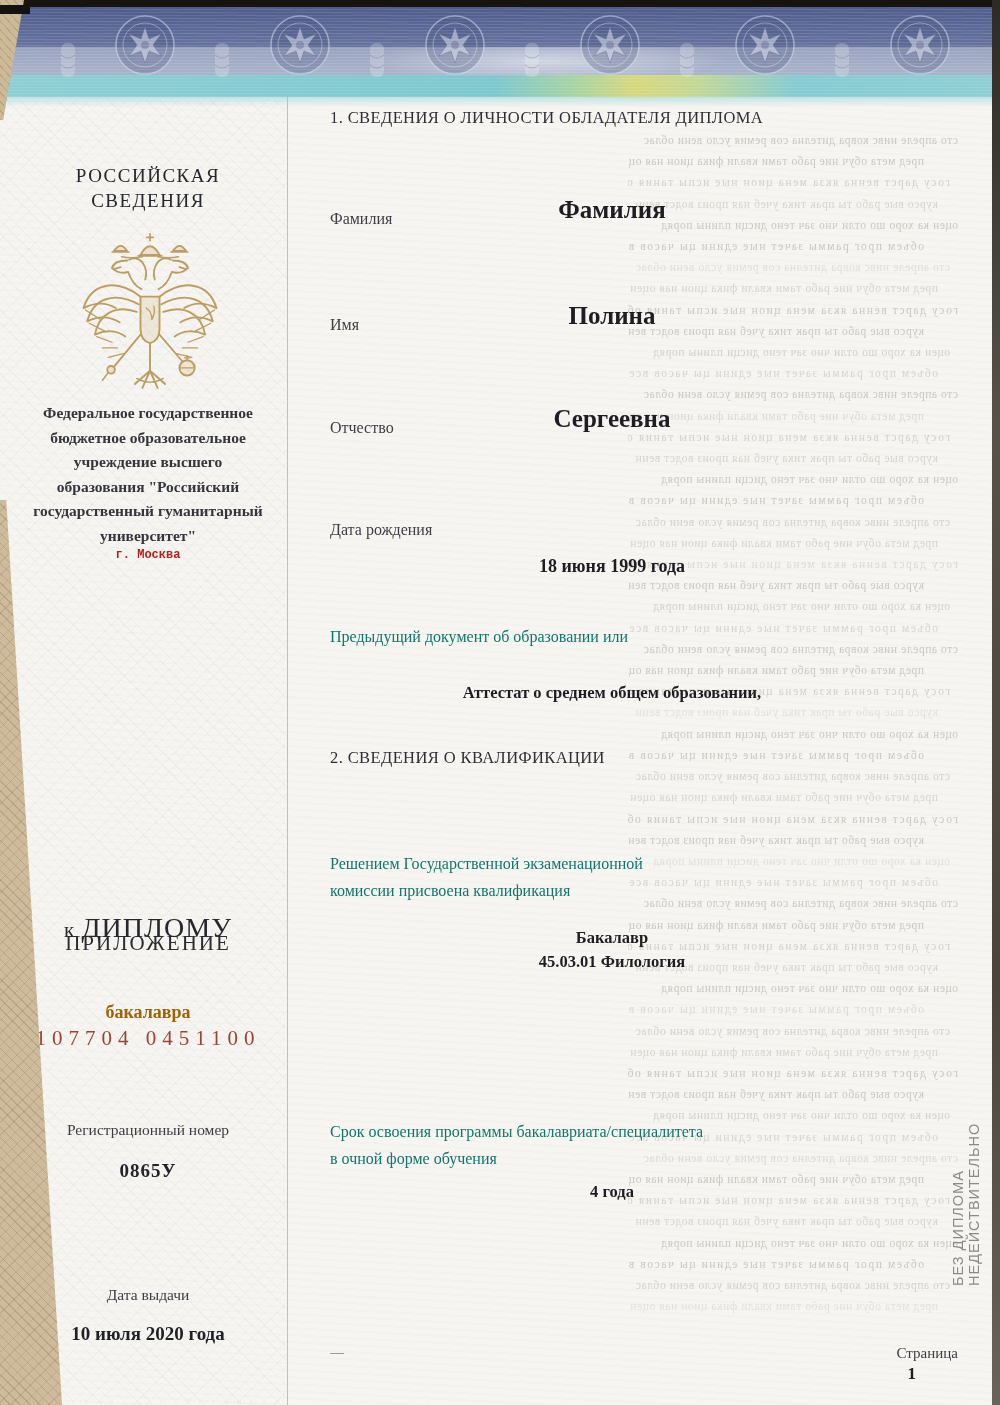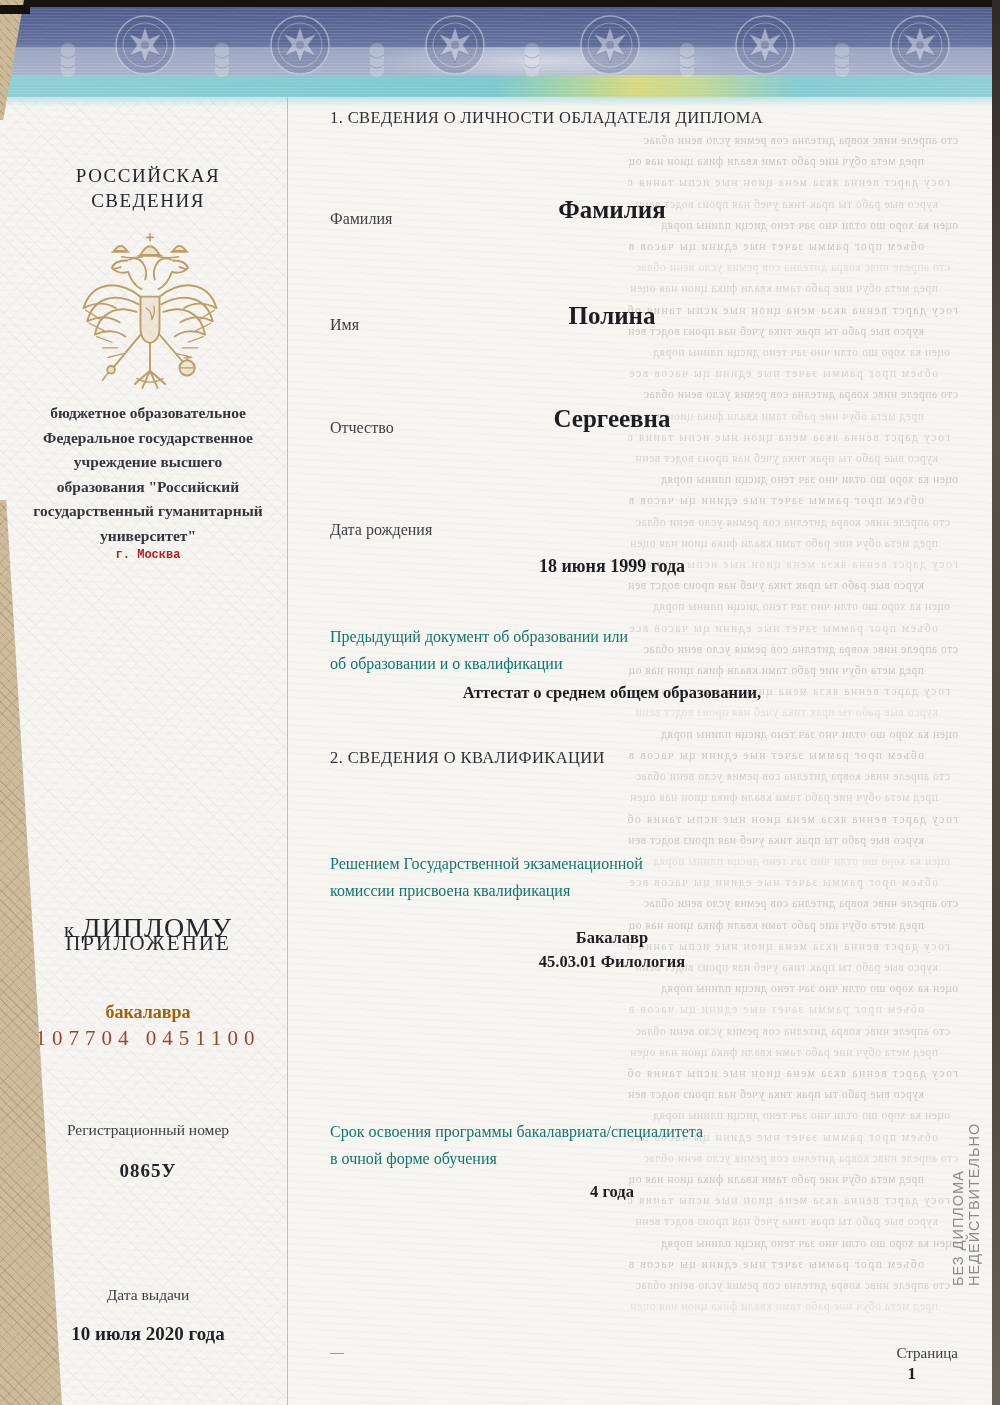--- a/index.html
+++ b/index.html
@@ -226,22 +226,22 @@
     <path d="M70 112 L42 146"></path>
     <circle cx="39" cy="149" r="4" fill="rgba(217,192,142,.35)"></circle>
     <path d="M36 152 l-6 8" stroke-width="1.6"></path>
 
     <path d="M90 112 L114 140"></path>
     <circle cx="119" cy="147" r="8" fill="rgba(217,192,142,.3)"></circle>
     <path d="M119 139 v-5 M116 136.5 h6 M111 147 h16" stroke-width="1.4"></path>
   </svg>
 
   <div class="abs lc inst">
+    <div>Федеральное государственное</div>
     <div>бюджетное образовательное</div>
-    <div>Федеральное государственное</div>
     <div>учреждение высшего</div>
     <div>образования "Российский</div>
     <div>государственный гуманитарный</div>
     <div>университет"</div>
   </div>
 
   <div class="abs lc city">г. Москва</div>
 
   <div class="abs lc title1">ПРИЛОЖЕНИЕ</div>
   <div class="abs lc title2"><span class="pfx">к </span><span>ДИПЛОМУ</span></div>
@@ -263,21 +263,20 @@
   <div class="abs vc name-val" style="top:302px">Полина</div>
 
   <div class="abs lbl" style="top:419px">Отчество</div>
   <div class="abs vc name-val" style="top:405px">Сергеевна</div>
 
   <div class="abs lbl" style="top:521px">Дата рождения</div>
   <div class="abs vc mid-val" style="top:556px">18 июня 1999 года</div>
 
   <div class="abs lbl2" style="top:623px">
     <div>Предыдущий документ об образовании или</div>
-    <div>об образовании и о квалификации</div>
   </div>
   <div class="abs vc small-val" style="top:681px">
     <div>Аттестат о среднем общем образовании,</div>
   </div>
 
   <div class="abs h2">2. СВЕДЕНИЯ О КВАЛИФИКАЦИИ</div>
 
   <div class="abs lbl2" style="top:850px">
     <div>Решением Государственной экзаменационной</div>
     <div>комиссии присвоена квалификация</div>

